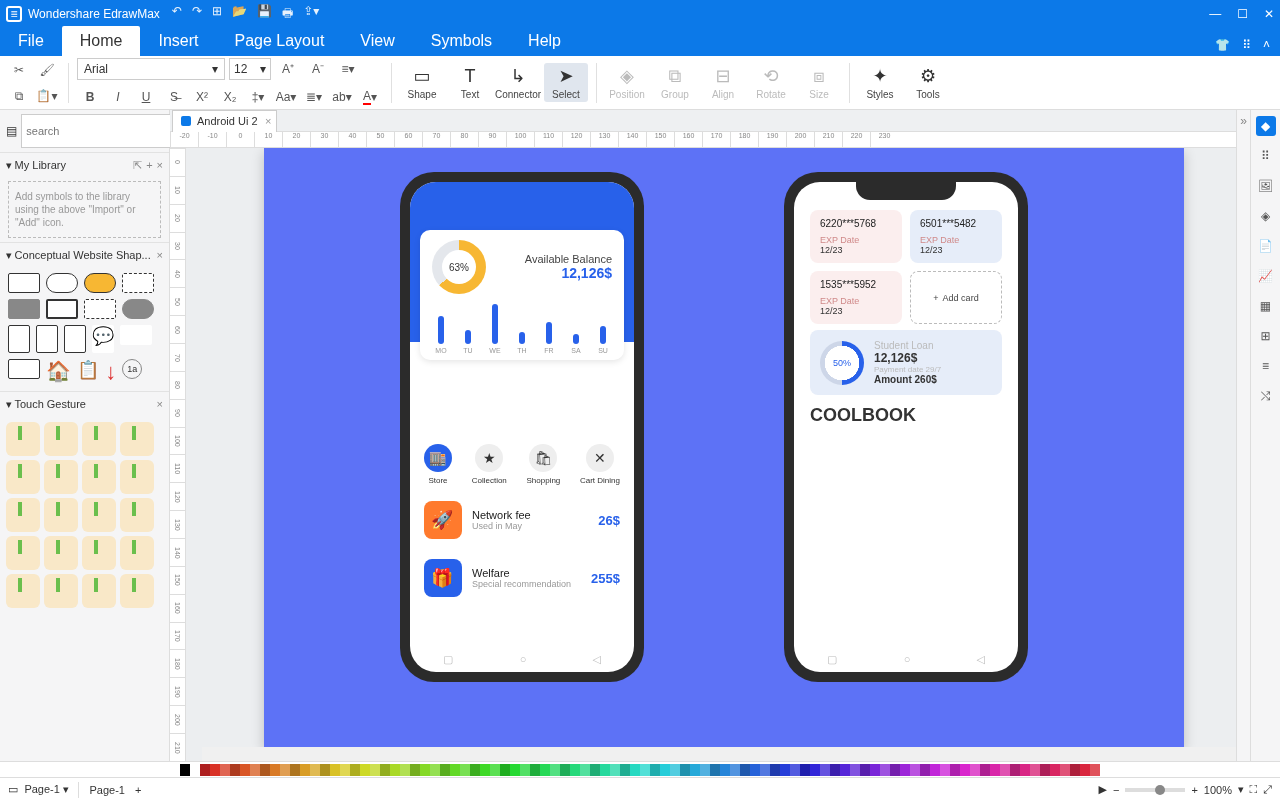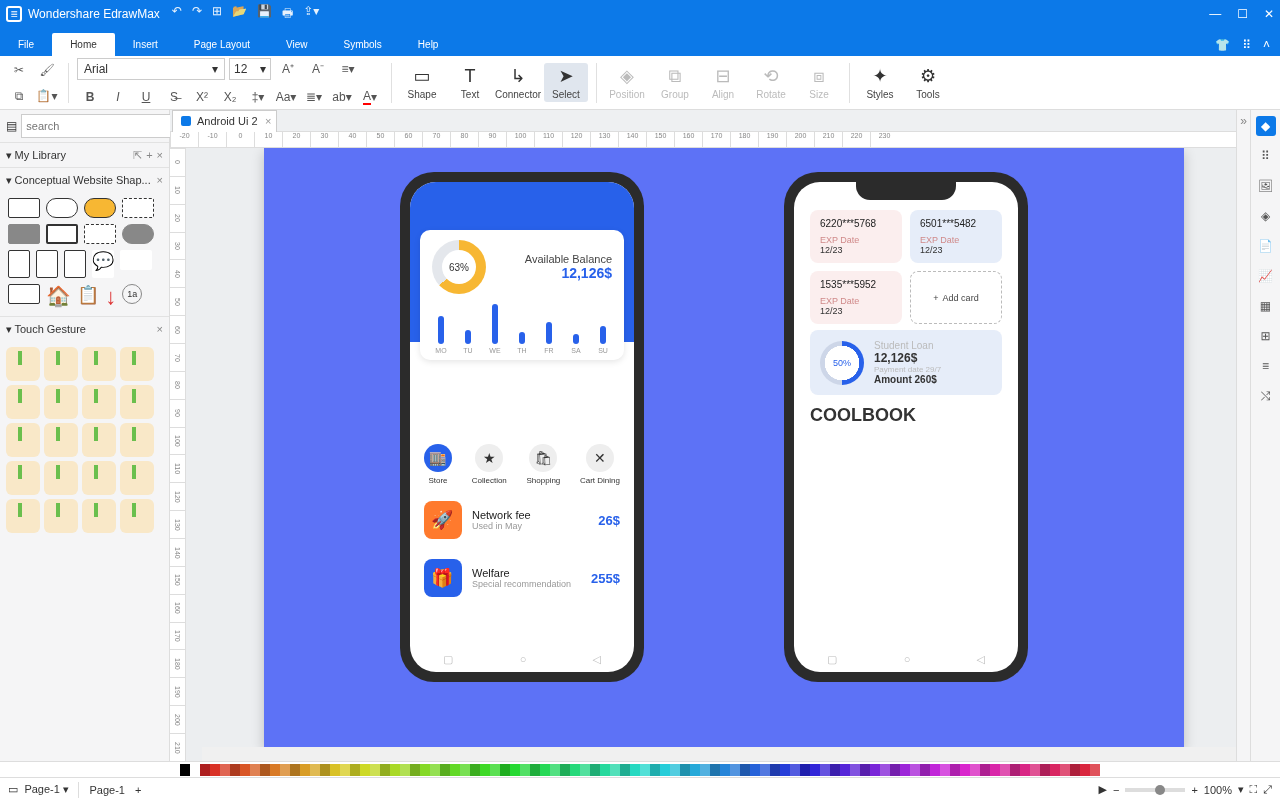--- a/index.html
+++ b/index.html
@@ -8,41 +8,41 @@
 .titlebar { height:28px; background:#0c79e8; color:#fff; display:flex; align-items:center; padding:0 6px; }
 .titlebar .logo { width:16px; height:16px; border:2px solid #fff; border-radius:3px; margin-right:6px; display:flex; align-items:center; justify-content:center;}
 .titlebar .app-title { font-size:12px; }
 .titlebar .tb-icons { display:flex; gap:10px; margin-left:12px; }
 .titlebar .tb-icons span { opacity:.9; cursor:pointer; }
 .titlebar .spacer { flex:1; }
 .winctl { display:flex; gap:16px; }
 .winctl span { cursor:pointer; }
 
 .menubar { height:28px; background:#0c79e8; display:flex; align-items:flex-end; color:#fff; }
-.menubar .mitem { padding:6px 18px; cursor:pointer; font-size:10px; }
+.menubar .mitem { padding:6px 18px; cursor:pointer; font-size:16px; }
 .menubar .mitem.active { background:#fff; color:#333; border-radius:2px 2px 0 0;}
 .menubar .right-icons { margin-left:auto; display:flex; gap:12px; padding:4px 10px; }
 
 .ribbon { height:54px; background:#fff; border-bottom:1px solid #ddd; display:flex; align-items:center; padding:2px 6px; gap:4px; }
 .rbtn { width:26px; height:24px; display:flex; align-items:center; justify-content:center; cursor:pointer; color:#555; border-radius:2px;}
 .vsep { width:1px; height:40px; background:#e0e0e0; margin:0 4px; }
 .fontbox { width:148px; height:22px; border:1px solid #ccc; background:#fff; display:flex; align-items:center; padding:0 6px; font-size:12px;}
 .sizebox { width:42px; height:22px; border:1px solid #ccc; display:flex; align-items:center; padding:0 4px; font-size:12px;}
 .tool { width:44px; display:flex; flex-direction:column; align-items:center; gap:2px; cursor:pointer; padding:2px 4px; border-radius:3px;}
 .tool.sel { background:#e0e6ee; }
 .tool .ticon { width:22px; height:22px; display:flex; align-items:center; justify-content:center; font-size:18px; color:#333;}
 .tool .tlabel { font-size:10px; color:#444; }
 .tool.dis .ticon,.tool.dis .tlabel { color:#bbb; }
 
 .main { flex:1; display:flex; overflow:hidden; }
 
 .left { width:170px; background:#f5f5f6; border-right:1px solid #ddd; display:flex; flex-direction:column; }
 .left-header { height:26px; display:flex; align-items:center; padding:0 8px; font-size:12px; justify-content:space-between;}
 .searchrow { display:flex; align-items:center; padding:4px 6px; gap:4px;}
-.searchrow input { flex:1; height:24px; border:1px solid #ccc; padding:0 4px; font-size:11px;}
+.searchrow input { flex:1; height:34px; border:1px solid #ccc; padding:0 4px; font-size:11px;}
 .libsec { border-top:1px solid #e2e2e2; }
 .libsec .lhead { height:24px; display:flex; align-items:center; padding:0 6px; font-size:11px; color:#333; justify-content:space-between;}
 .lhead .licons { display:flex; gap:4px; color:#888;}
 .addnote { margin:4px 8px; padding:8px 6px; border:1px dashed #bbb; color:#999; font-size:10px; line-height:1.3;}
 .shapes { display:flex; flex-wrap:wrap; gap:6px; padding:6px 8px;}
 .shapes .sh { width:32px; height:20px; border:1px solid #333; background:#fff; border-radius:2px;}
 .shapes .sh.pill { border-radius:10px; }
 .shapes .sh.fill { background:#888; border-color:#888;}
 .shapes .sh.dash { border-style:dashed; }
 .shapes .sh.tall { height:28px; width:22px;}
@@ -271,20 +271,21 @@
     </div>
     <div class="libsec">
       <div class="lhead">
           <span>▾ <span>My Library</span></span>
           <span class="licons">
             <span>⇱</span>
             <span>+</span>
             <span>×</span>
           </span>
         </div>
+      <div class="addnote">Add symbols to the library using the above "Import" or "Add" icon.</div>
     </div>
     <div class="libsec">
       <div class="lhead">
           <span>▾ <span>Conceptual Website Shap...</span></span>
           <span class="licons">
             <span>×</span>
           </span>
         </div>
       <div class="shapes">
         <div class="sh"></div>

